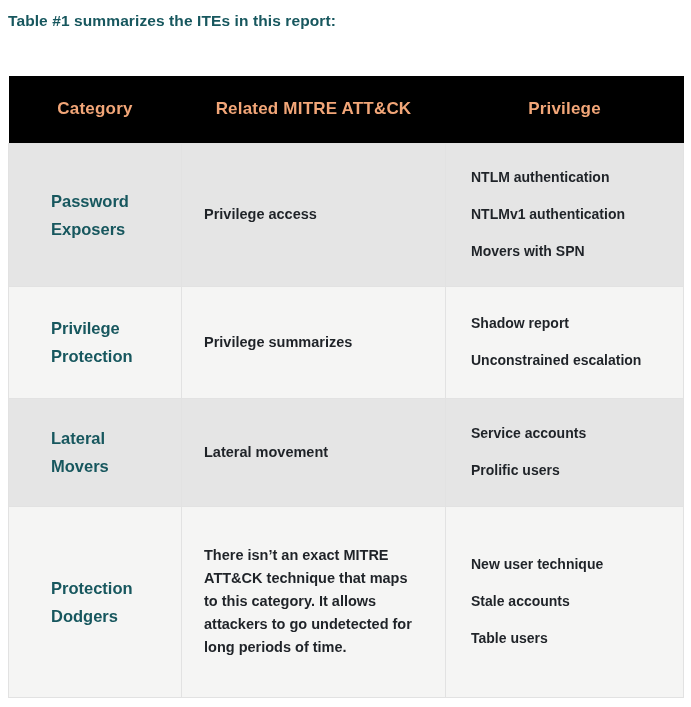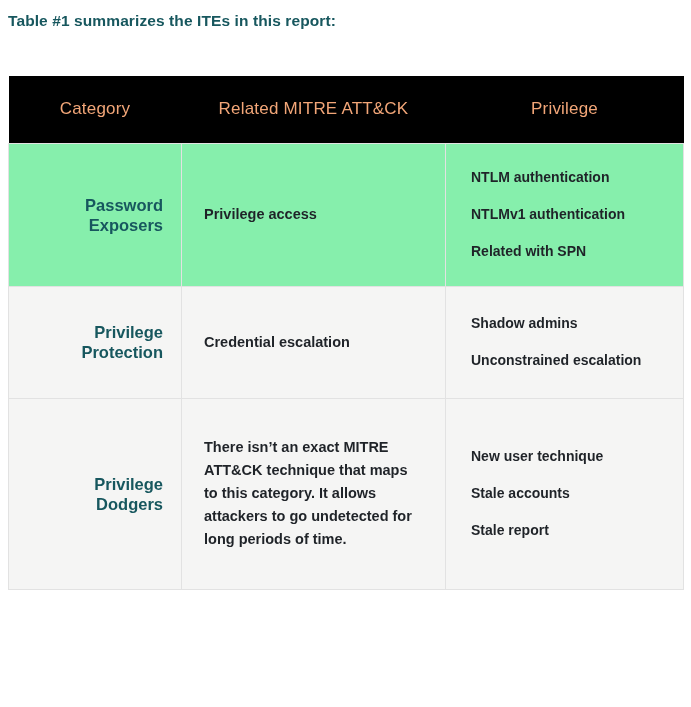--- a/index.html
+++ b/index.html
@@ -32,42 +32,41 @@
     table-layout: fixed;
   }
   col.c1 { width: 173px; }
   col.c2 { width: 264px; }
   col.c3 { width: 238px; }
   thead th {
     background: var(--header-bg);
     color: var(--peach);
     height: 67px;
     font-size: 17px;
-    font-weight: normal;
+    font-weight: bold;
     text-align: center;
     vertical-align: middle;
     border: none;
     letter-spacing: 0.2px;
   }
   tbody td {
     border: 1px solid var(--border);
     vertical-align: middle;
-    background: #86efac;
+    background: #e5e5e5;
   }
   tr.alt td { background: var(--row-alt); }
   td.cat {
     padding-left: 42px;
     color: var(--teal);
     font-size: 16.5px;
     font-weight: bold;
   }
   td.cat .cat-inner {
     width: 112px;
-    line-height: 20px;
-    text-align: right;
+    line-height: 28px;
   }
   td.mitre {
     padding: 16px 28px 16px 22px;
     color: var(--body-text);
     font-size: 14.5px;
     font-weight: bold;
     line-height: 23px;
   }
   td.ex {
     padding: 6px 10px 6px 25px;
@@ -104,38 +103,48 @@
   </thead>
   <tbody>
     <tr class="r1">
       <td class="cat">
         <div class="cat-inner">Password Exposers</div>
       </td>
       <td class="mitre">Privilege access</td>
       <td class="ex">
         <p>NTLM authentication</p>
         <p>NTLMv1 authentication</p>
-        <p>Related with SPN</p>
+        <p>Movers with SPN</p>
       </td>
     </tr>
     <tr class="r2 alt">
       <td class="cat">
         <div class="cat-inner">Privilege Protection</div>
       </td>
-      <td class="mitre">Credential escalation</td>
+      <td class="mitre">Privilege summarizes</td>
       <td class="ex">
-        <p>Shadow admins</p>
+        <p>Shadow report</p>
         <p>Unconstrained escalation</p>
+      </td>
+    </tr>
+    <tr class="r3">
+      <td class="cat">
+        <div class="cat-inner">Lateral Movers</div>
+      </td>
+      <td class="mitre">Lateral movement</td>
+      <td class="ex">
+        <p>Service accounts</p>
+        <p>Prolific users</p>
       </td>
     </tr>
     <tr class="r4 alt">
       <td class="cat">
-        <div class="cat-inner">Privilege Dodgers</div>
+        <div class="cat-inner">Protection Dodgers</div>
       </td>
       <td class="mitre">There isn’t an exact MITRE ATT&amp;CK technique that maps to this category. It allows attackers to go undetected for long periods of time.</td>
       <td class="ex">
         <p>New user technique</p>
         <p>Stale accounts</p>
-        <p>Stale report</p>
+        <p>Table users</p>
       </td>
     </tr>
   </tbody>
 </table>
 
 </body></html>

